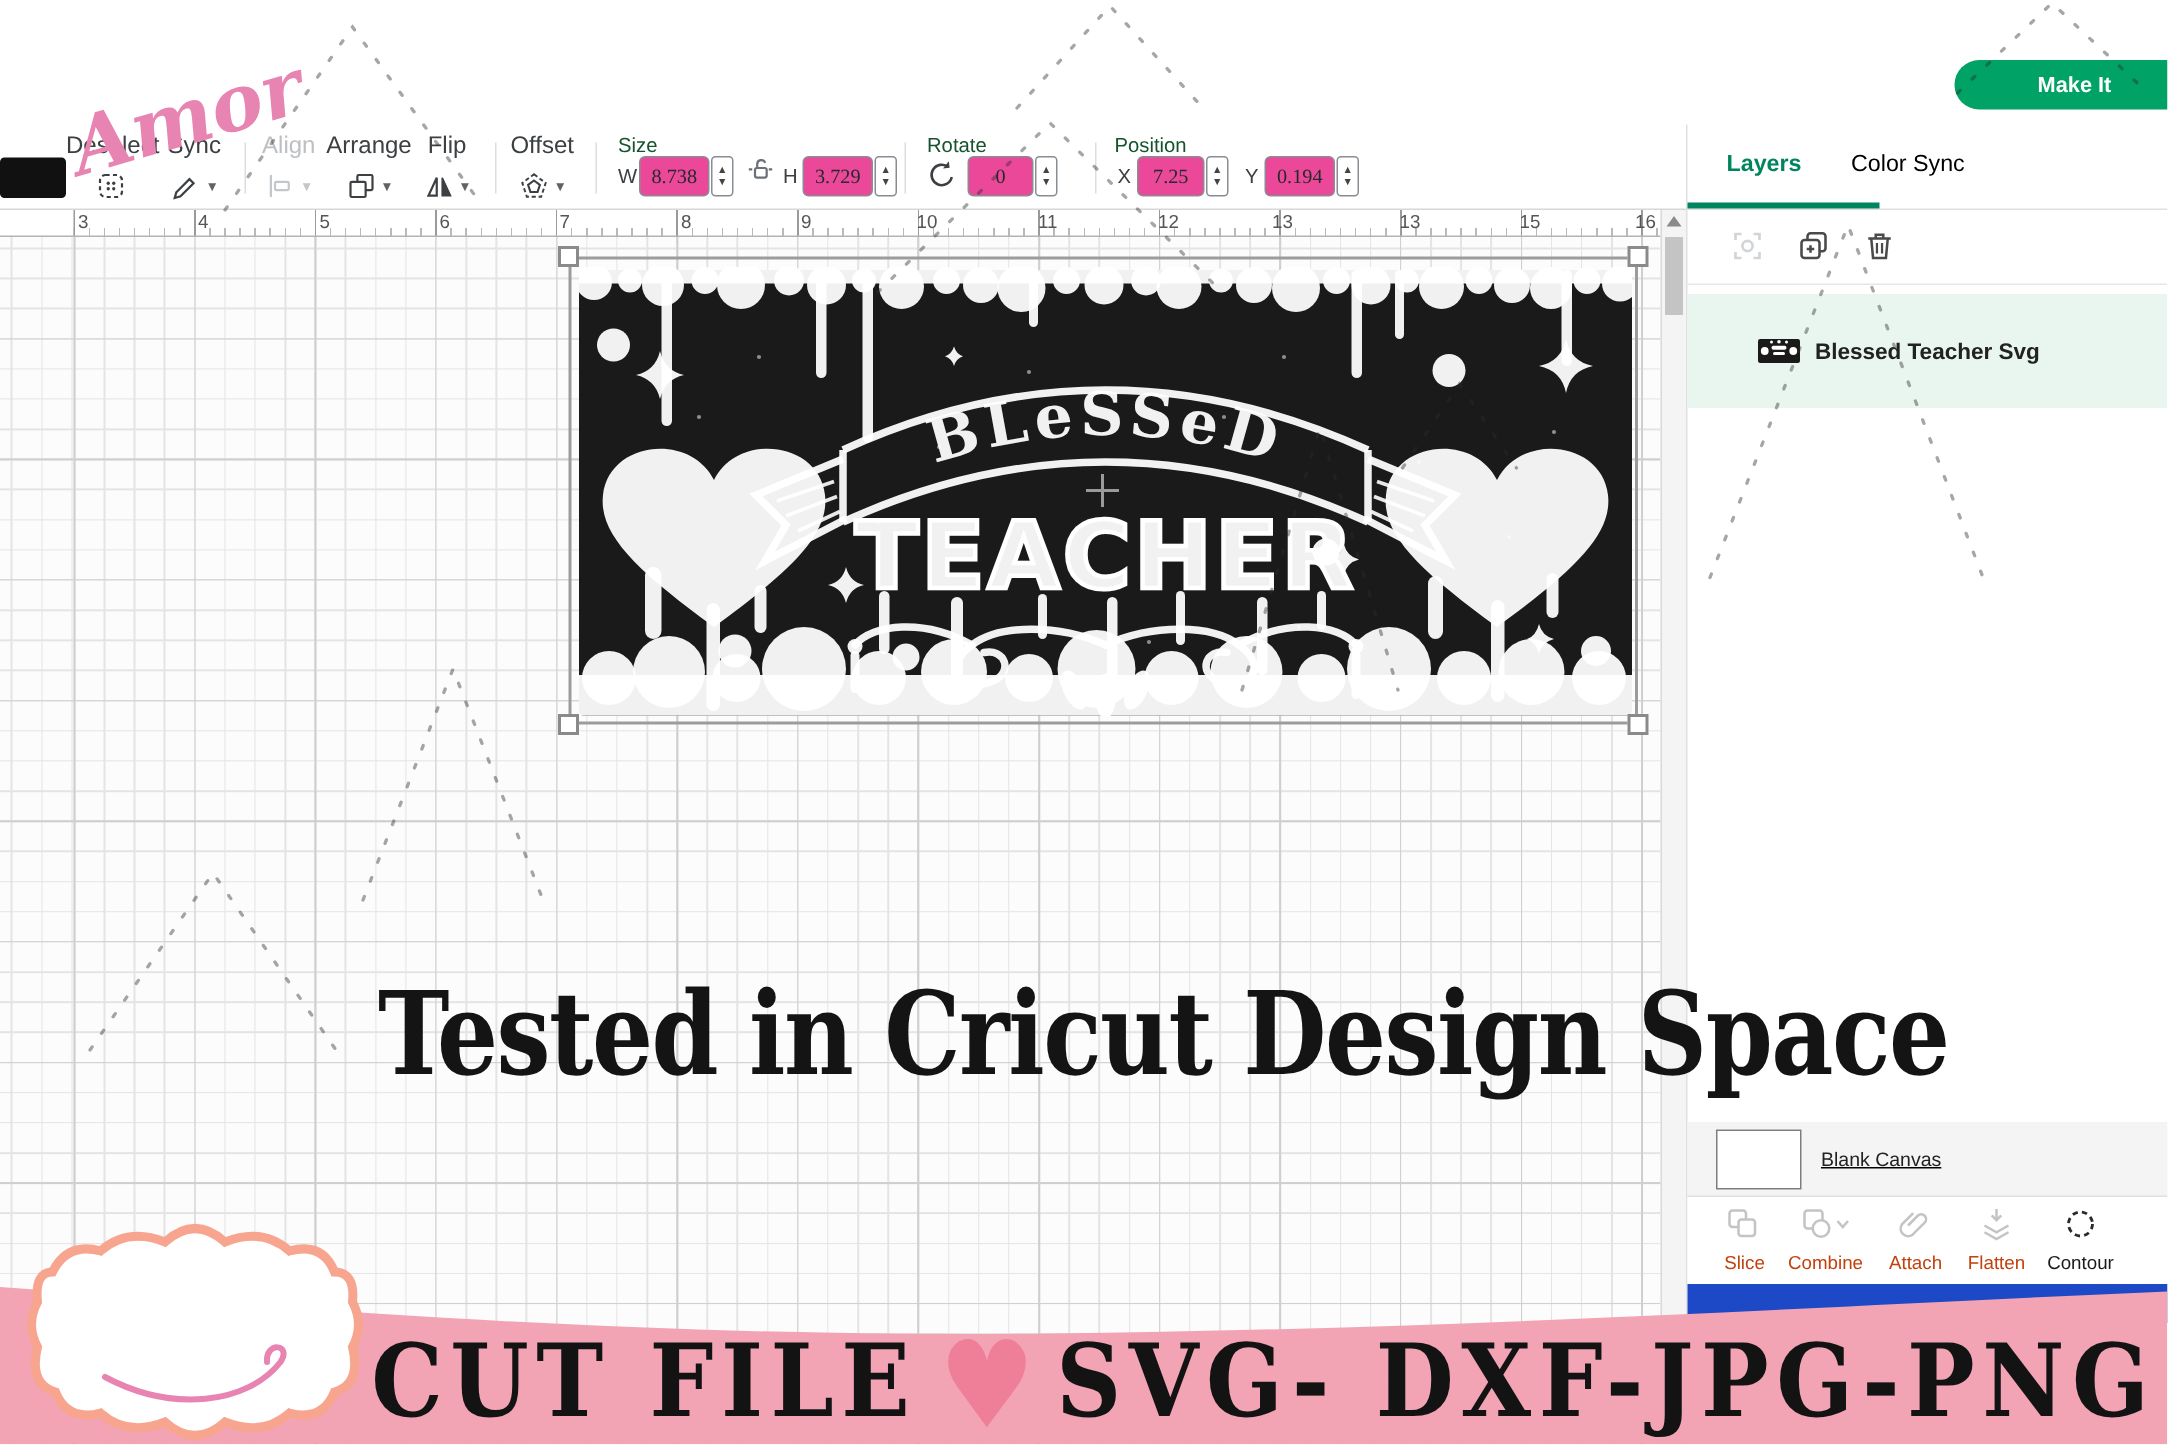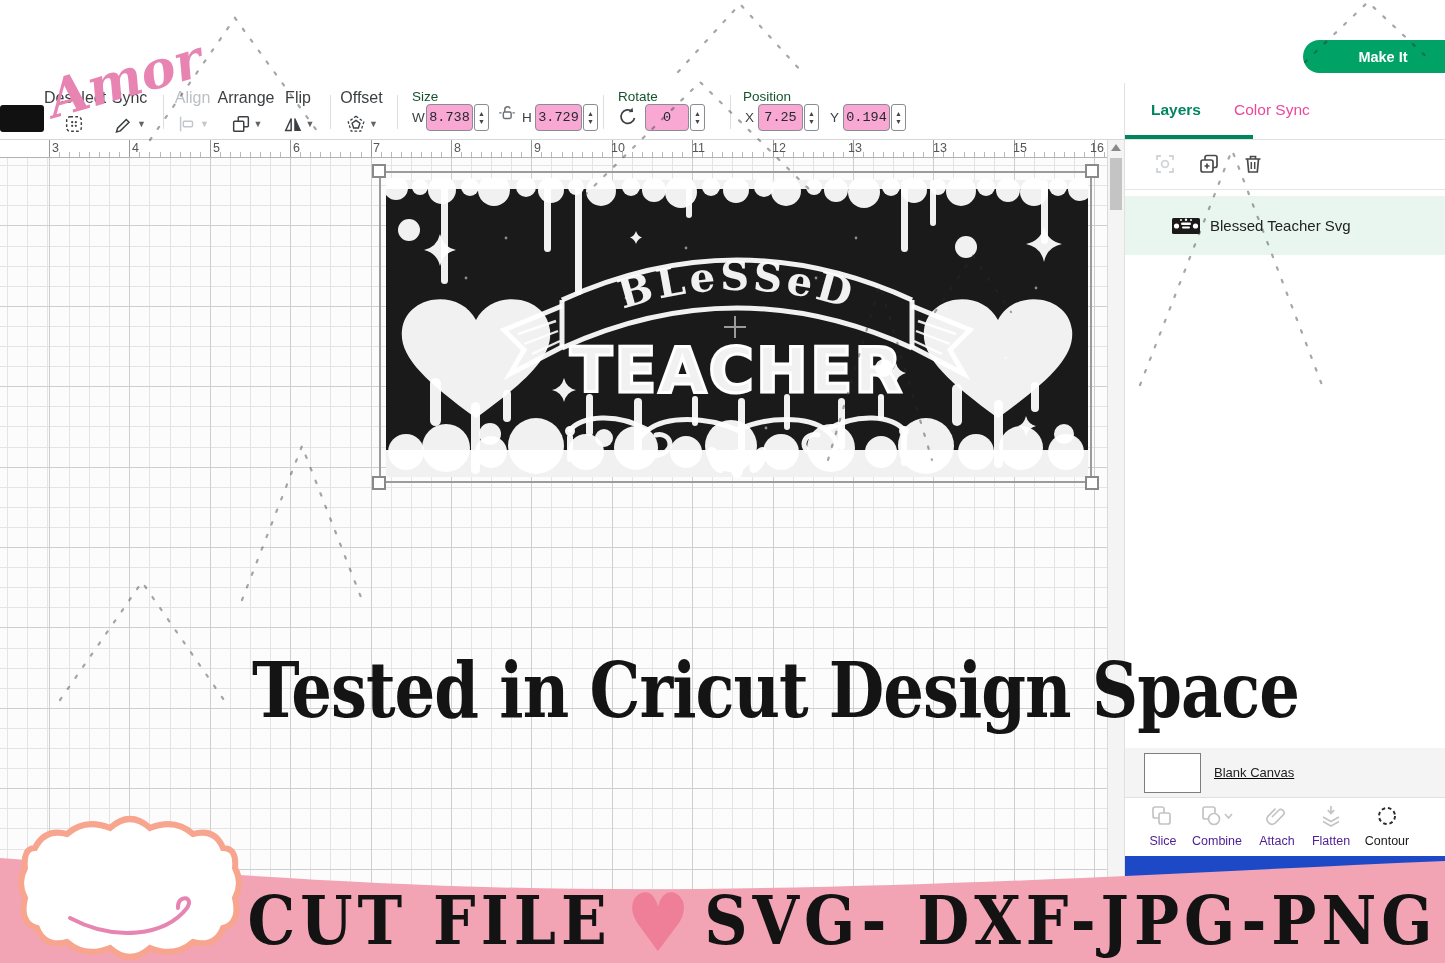--- a/index.html
+++ b/index.html
@@ -20,21 +20,21 @@
   .swatch { position:absolute; left:0; top:22px; width:44px; height:27px; background:#111; border-radius:3px; }
   .tgroup { position:absolute; top:6px; text-align:center; }
   .tlabel { font-size:16px; color:#3c4043; }
   .tlabel.dis { color:#bcc0c4; }
   .ticon { margin-top:5px; height:24px; display:flex; align-items:center; justify-content:center; gap:2px; }
   .caret { font-size:9px; color:#5f6368; }
   .caret.dis { color:#c3c7cb; }
   .tdiv { position:absolute; top:12px; width:1px; height:34px; background:#ddd; }
   .num-label { position:absolute; top:6px; font-size:13.5px; color:#14532d; }
   .fld-label { position:absolute; top:27px; font-size:13.5px; color:#3c4043; }
-  .tb-input { position:absolute; top:21px; height:27px; border:1.5px solid #878d93; border-radius:4px; font-size:13.5px; color:#24292e; text-align:center; font-family:Liberation Mono, monospace; background:#f9a8d4; }
+  .tb-input { position:absolute; top:21px; height:27px; border:1.5px solid #878d93; border-radius:4px; font-size:13.5px; color:#24292e; text-align:center; font-family:Liberation Serif, serif; background:#ec4899; }
   .stepper { position:absolute; top:21px; width:15px; height:27px; border:1.5px solid #878d93; border-radius:3px; background:#fff; display:flex; flex-direction:column; align-items:center; justify-content:center; font-size:7px; line-height:8px; color:#444; cursor:pointer; }
 
   
   .ruler { position:absolute; left:0; top:140px; width:1107px; height:18px; background:#fff; border-bottom:1px solid #b3b3b3; z-index:1;
     background-image:
       repeating-linear-gradient(90deg,#9a9a9a 0 1px,transparent 1px 80.4px),
       repeating-linear-gradient(90deg,#b9b9b9 0 1px,transparent 1px 10.05px);
     background-size:100% 18px,100% 6px; background-position:49px 0,49px 12px; background-repeat:no-repeat,no-repeat;}
   .ruler span { position:absolute; top:1px; font-size:12.5px; color:#555; }
   .canvas { position:absolute; left:0; top:158px; width:1107px; height:805px; background:#fcfcfc; z-index:1;
@@ -54,33 +54,33 @@
   
   .scrollbar { position:absolute; left:1107px; top:140px; width:17px; height:823px; background:#f4f4f4; border-left:1px solid #d9d9d9; z-index:4; }
   .scroll-up { position:absolute; left:3px; top:4px; width:0; height:0; border-left:5px solid transparent; border-right:5px solid transparent; border-bottom:7px solid #8a8a8a; }
   .scroll-thumb { position:absolute; left:2px; top:18px; width:12px; height:52px; background:#c4c4c4; }
 
   
   .panel { position:absolute; left:1124px; top:83px; width:321px; height:880px; background:#fff; border-left:1px solid #e0e0e0; z-index:4; }
   .tabs { position:relative; height:57px; border-bottom:1px solid #e0e0e0; }
   .tab { position:absolute; top:18px; font-size:15.5px; cursor:pointer; }
   .tab.active { color:#00855f; font-weight:bold; }
-  .tab.idle { color:#ec4899; }
+  .tab.idle { color:#000000; }
   .tab-underline { position:absolute; left:0; bottom:0; width:128px; height:4px; background:#00855f; }
   .layer-icons { position:relative; height:50px; border-bottom:1px solid #e6e6e6; }
   .licon { position:absolute; top:12px; cursor:pointer; }
-  .layer-row { position:relative; margin-top:6px; height:59px; background:#e9f6ef; display:flex; align-items:center; cursor:pointer; }
+  .layer-row { position:relative; margin-top:6px; height:76px; background:#e9f6ef; display:flex; align-items:center; cursor:pointer;font-weight:bold; }
   .layer-thumb { margin-left:47px; }
   .layer-name { margin-left:10px; font-size:15px; color:#222; }
   .blank-row { position:absolute; left:0; top:665px; width:321px; height:50px; background:#f4f4f4; border-bottom:1px solid #e0e0e0; display:flex; align-items:center; cursor:pointer;text-decoration:underline; }
   .blank-swatch { margin-left:19px; width:57px; height:40px; background:#fff; border:1.5px solid #7d7d7d; }
   .blank-label { margin-left:13px; font-size:13px; color:#222; }
   .action-bar { position:absolute; left:0; top:715px; width:321px; height:58px; background:#fff; }
   .action { position:absolute; top:6px; width:56px; text-align:center; }
-  .action .alabel { font-size:12.5px; color:#4c1d95; margin-top:2px; }
+  .action .alabel { font-size:12.5px; color:#c2410c; margin-top:2px; }
   .action.enabled .alabel { color:#1a1a1a; }
   .blue-bar { position:absolute; left:0; top:773px; width:321px; height:26px; background:#1d49c6; }
 
   
   .tested { position:absolute; left:252px; top:645px; z-index:5; font-family:"DejaVu Serif", serif; font-weight:bold; font-size:64px; color:#141414; white-space:nowrap; transform:scaleY(1.2); transform-origin:top left; letter-spacing:-1px; }
   .banner-svg { position:absolute; left:0; top:840px; z-index:6; }
   .banner-text { position:absolute; left:240px; right:0; top:876px; z-index:7; text-align:center; font-family:"DejaVu Serif", serif; font-weight:bold; font-size:60px; color:#131313; letter-spacing:5px; transform:scaleY(1.12); transform-origin:top center; white-space:nowrap; }
   .banner-text .heart { color:#ef7e99; font-family:"DejaVu Sans", sans-serif; font-size:72px; vertical-align:-6px; letter-spacing:0; padding:0 14px; }
   .amor-badge { position:absolute; left:10px; top:798px; width:240px; height:170px; z-index:8; }
   .amor-text { position:absolute; left:46px; top:48px; z-index:9; font-family:"DejaVu Serif", serif; font-style:italic; font-weight:bold; font-size:52px; color:#e784b2; transform:rotate(-16deg); }

